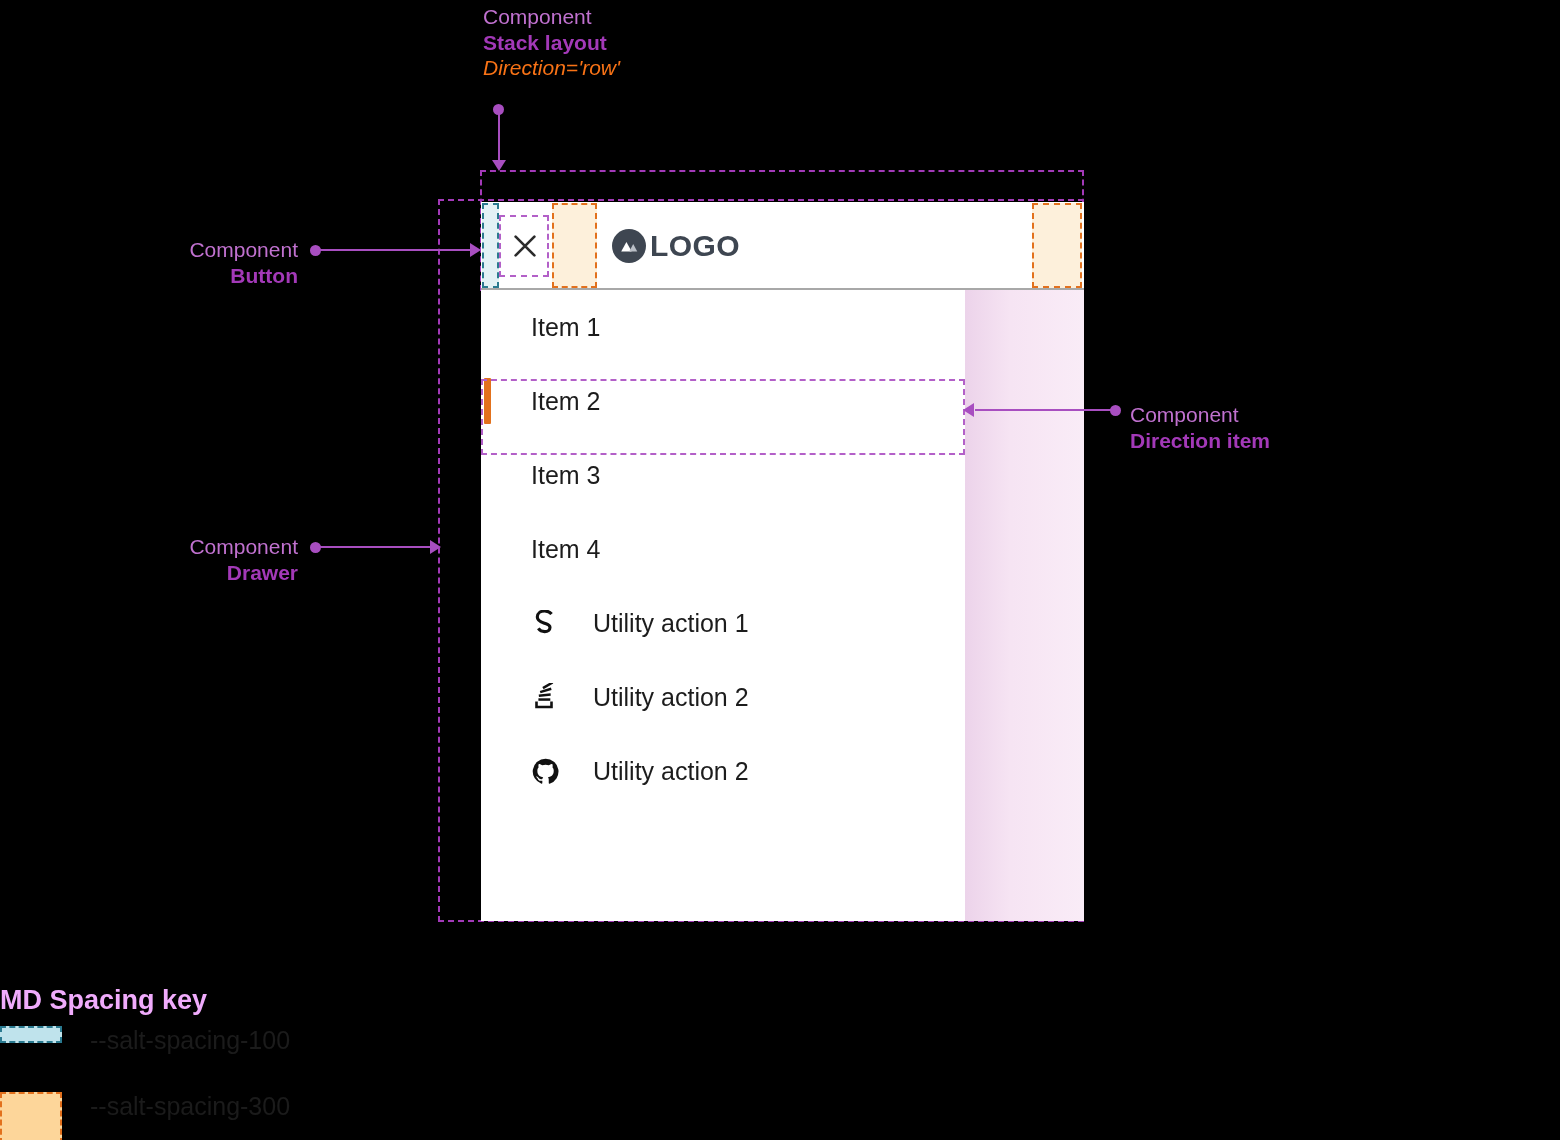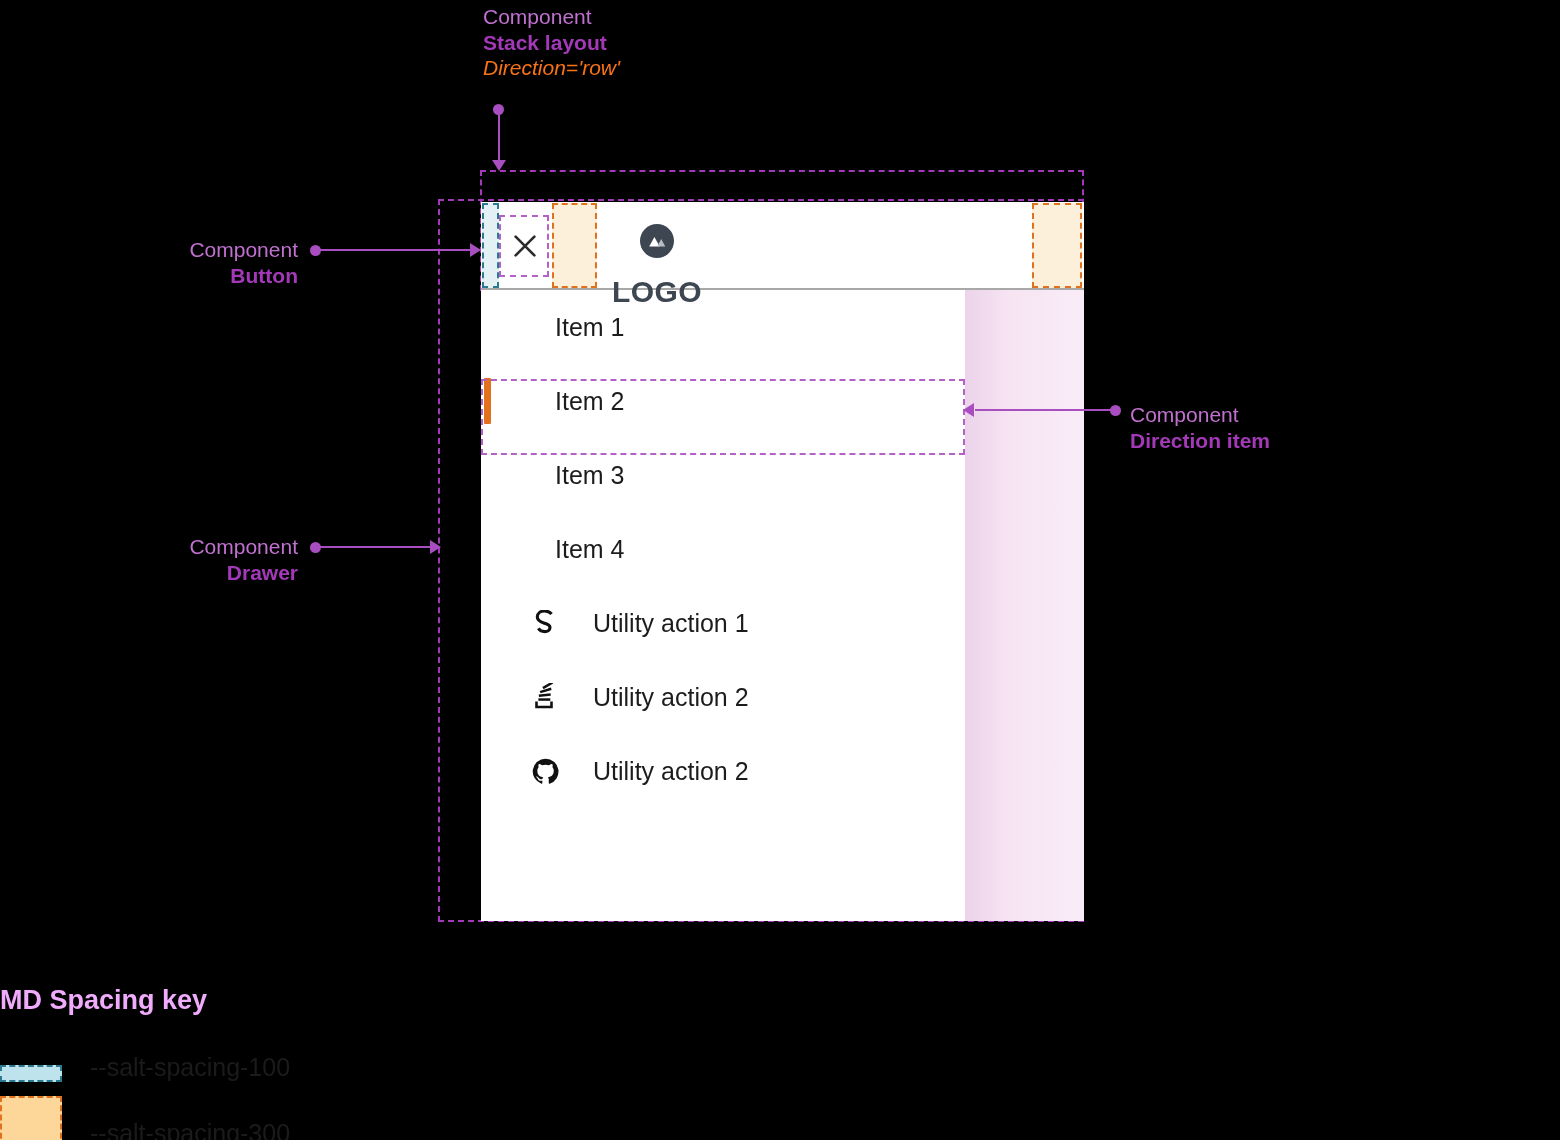--- a/index.html
+++ b/index.html
@@ -31,39 +31,39 @@
 
   
   .sp100{position:absolute;background:#e3f1f5;border:2px dashed #2a7a90;box-sizing:border-box;}
   .sp300{position:absolute;background:#fdf0db;border:2px dashed #e2711d;box-sizing:border-box;}
 
   
   .drawer{position:absolute;left:481px;top:202px;width:603px;height:719px;background:#ffffff;}
   .drawer-header{position:absolute;left:0;top:0;width:603px;height:88px;background:#ffffff;border-bottom:2px solid #a8a8a8;box-sizing:border-box;}
   .close-btn{position:absolute;left:22px;top:22px;width:44px;height:44px;display:flex;align-items:center;justify-content:center;background:transparent;border:none;padding:0;cursor:pointer;}
   .close-btn svg{display:block;}
-  .logo-wrap{position:absolute;left:131px;top:22px;height:44px;display:flex;align-items:center;gap:17px;flex-direction:column;}
+  .logo-wrap{position:absolute;left:131px;top:22px;height:44px;display:flex;align-items:center;gap:4px;}
   .logo-mark{width:34px;height:34px;border-radius:50%;background:#3e4651;display:flex;align-items:center;justify-content:center;flex:0 0 auto;}
   .logo-text{font-size:30px;font-weight:700;color:#3e4651;letter-spacing:0.4px;font-family:"Liberation Sans","DejaVu Sans",sans-serif;}
 
   .drawer-body{position:absolute;left:0;top:88px;width:603px;height:631px;overflow:hidden;}
   .pink-band{position:absolute;left:484px;top:0;width:119px;height:631px;
     background:linear-gradient(90deg,#ecd3ea 0%,#f6e4f3 38%,#f9ecf7 100%);}
   .nav-list{position:absolute;left:0;top:0;width:603px;}
-  .nav-item{position:relative;height:74px;display:flex;align-items:center;padding-left:74px;box-sizing:border-box;cursor:pointer;}
+  .nav-item{position:relative;height:74px;display:flex;align-items:center;padding-left:50px;box-sizing:border-box;cursor:pointer;}
   .nav-item .label{font-size:25px;color:#1c1c1c;font-family:"Liberation Sans","DejaVu Sans",sans-serif;}
   .nav-item .sel-bar{position:absolute;left:3px;top:14px;width:7px;height:46px;background:#e2711d;border-radius:1px;}
   .util-item{position:relative;height:74px;display:flex;align-items:center;padding-left:50px;box-sizing:border-box;cursor:pointer;gap:34px;}
   .util-item .uicon{width:28px;height:28px;display:flex;align-items:center;justify-content:center;flex:0 0 auto;}
   .util-item .label{font-size:25px;color:#1c1c1c;}
 
   
   .key{position:absolute;left:0;top:985px;width:620px;}
   .key-title{font-size:27px;font-weight:700;color:#f0abfc;margin-left:0px;}
-  .key-row{display:flex;align-items:flex-end;height:56px;margin-top:10px;}
+  .key-row{display:flex;align-items:flex-start;height:56px;margin-top:10px;}
   .key-sw{width:62px;flex:0 0 auto;margin-right:28px;}
   .key-sw.a{height:17px;background:#bfe3ec;border:2px dashed #2a7a90;box-sizing:border-box;}
   .key-sw.b{height:52px;background:#fdd69a;border:2px dashed #e2711d;box-sizing:border-box;}
   .key-label{font-size:25px;color:#1b1b1b;}
 </style>
 </head>
 <body>
 
 <div class="stage">
 

